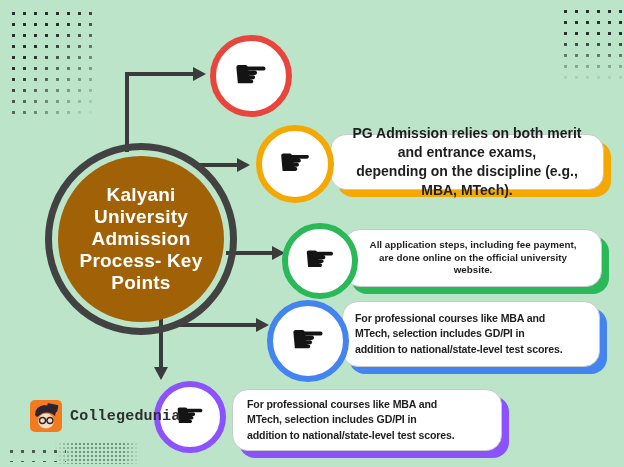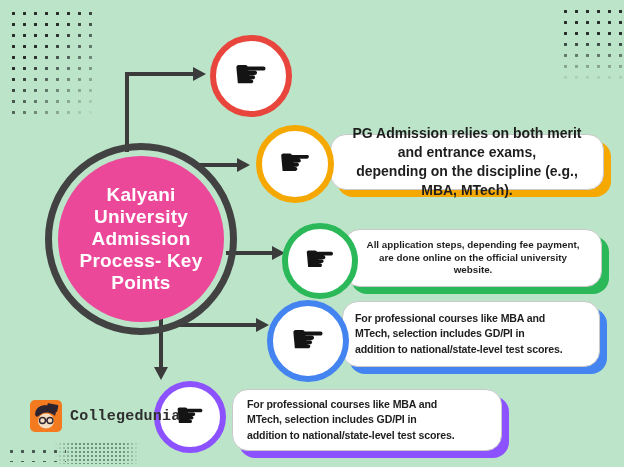--- a/index.html
+++ b/index.html
@@ -36,21 +36,21 @@
   .head { position:absolute; width:0; height:0; z-index:1; }
   .head-right { border-top:7px solid transparent; border-bottom:7px solid transparent; border-left:13px solid #3b3b3b; }
   .head-down  { border-left:7px solid transparent; border-right:7px solid transparent; border-top:13px solid #3b3b3b; }
 
   
   .center-ring {
     position:absolute; left:45px; top:143px; width:192px; height:192px;
     border:7px solid #424242; border-radius:50%; z-index:4;
   }
   .center-disc {
-    position:absolute; inset:6px; background:#ec4899; border-radius:50%;
+    position:absolute; inset:6px; background:#a16207; border-radius:50%;
     display:flex; align-items:center; justify-content:center;
   }
   .center-title {
     width:150px; text-align:center; color:#fff; font-weight:bold;
     font-size:19px; line-height:1.16; letter-spacing:.2px;
   }
 
   
   .hand-circle {
     position:absolute; background:#fff; border:6px solid var(--accent,#888);
@@ -129,21 +129,21 @@
   </div>
   <div class="hand-circle hc4" style="--accent: #8c52ff;">
     <span class="hand-glyph">☛</span>
   </div>
 
   <div class="note n1" style="--accent: #f5a802;">
     <span>PG Admission relies on both merit and entrance exams,
 depending on the discipline (e.g., MBA, MTech).</span>
   </div>
   <div class="note n2" style="--accent: #2ab859;">
-    <span>All application steps, depending fee payment,
+    <span>All application steps, including fee payment,
 are done online on the official university
 website.</span>
   </div>
   <div class="note n3" style="--accent: #4384f0;">
     <span>For professional courses like MBA and
 MTech, selection includes GD/PI in
 addition to national/state-level test scores.</span>
   </div>
   <div class="note n4" style="--accent: #8c52ff;">
     <span>For professional courses like MBA and

